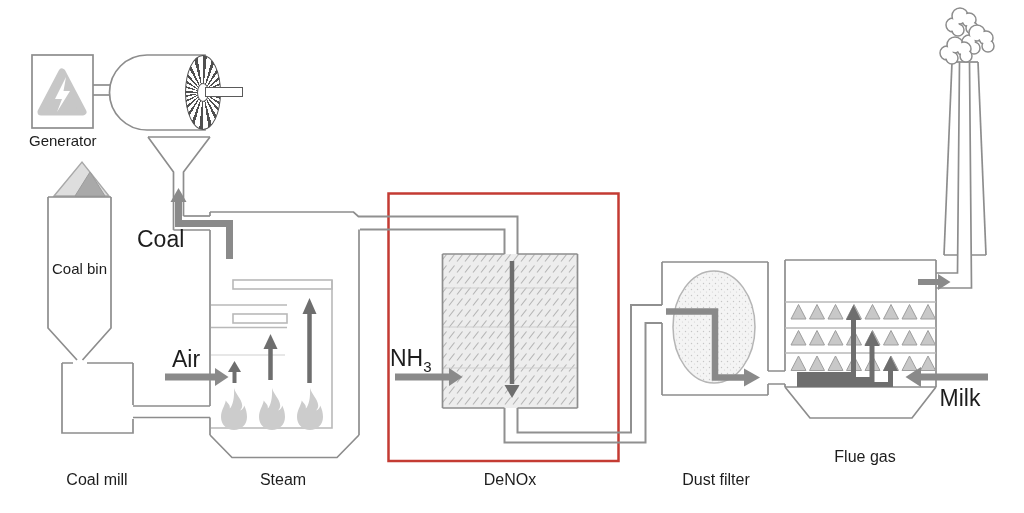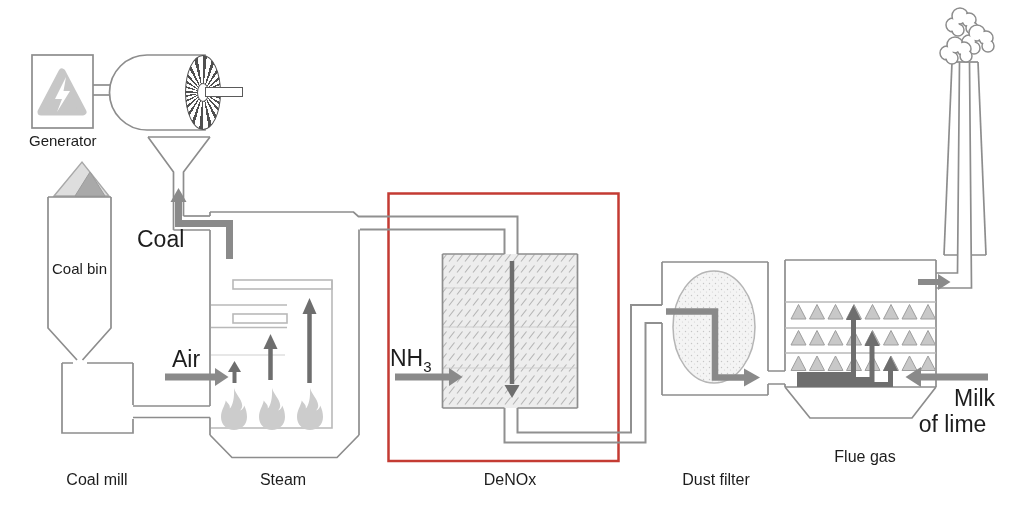--- a/index.html
+++ b/index.html
@@ -293,16 +293,15 @@
 <div class="lbl sm" style="left:29px;top:132px;">Generator</div>
 <div class="lbl sm ctr" style="left:48px;top:260px;width:63px;">Coal bin</div>
 <div class="lbl md" style="left:52px;top:471px;width:90px;">Coal mill</div>
 <div class="lbl md" style="left:238px;top:471px;width:90px;">Steam</div>
 <div class="lbl md" style="left:465px;top:471px;width:90px;">DeNOx</div>
 <div class="lbl md" style="left:671px;top:471px;width:90px;">Dust filter</div>
 <div class="lbl md" style="left:805px;top:448px;width:120px;">Flue gas</div>
 <div class="lbl lg" style="left:137px;top:226px;">Coal</div>
 <div class="lbl lg" style="left:172px;top:346px;">Air</div>
 <div class="lbl lg" style="left:390px;top:345px;"><span>NH</span><sub class="s3">3</sub></div>
-<div class="lbl lg ctr" style="left:925px;top:385px;width:70px;text-align:right;">Milk</div>
-<div class="lbl lg ctr" style="left:910px;top:411px;width:85px;">of lime</div>
+<div class="lbl lg ctr" style="left:925px;top:385px;width:70px;">Milk</div>
 
 </div>
 
 </body></html>

